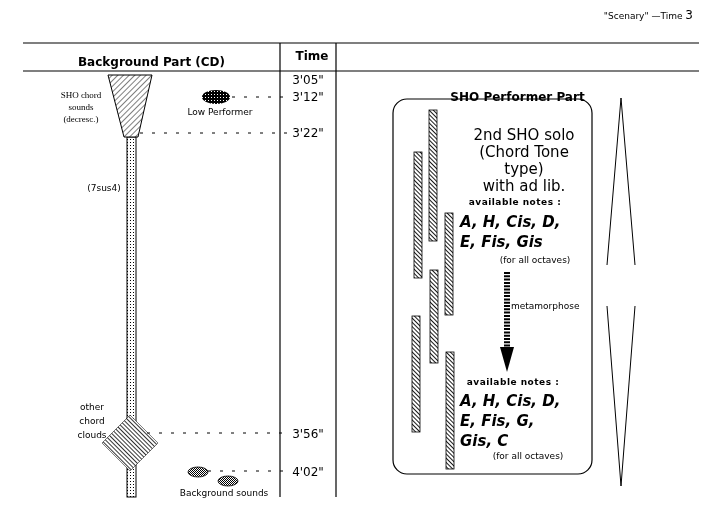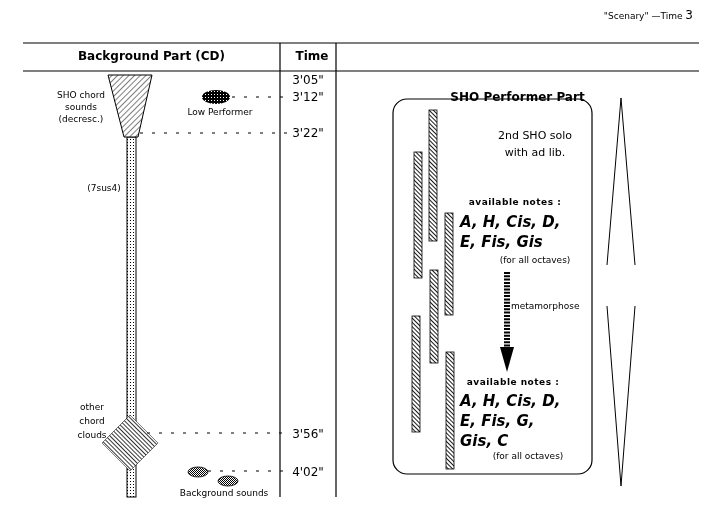--- a/index.html
+++ b/index.html
@@ -80,46 +80,47 @@
   <polyline points="607,265 621,98 635,265" fill="none" stroke="#000" stroke-width="1"></polyline>
   <polyline points="607,306 621,486 635,306" fill="none" stroke="#000" stroke-width="1"></polyline>
 </svg>
 
 <div class="abs" style="right:16px;top:8px;font-size:9px;">
   <span>"Scenary"</span>
   <span>—</span><span>Time</span>
   <span style="font-size:12px;">3</span>
 </div>
 
-<div class="hdr" style="left:23px;width:257px;">Background Part (CD)</div>
+<div class="hdr" style="left:23px;width:257px;margin-top:6px;">Background Part (CD)</div>
 <div class="hdr" style="left:280px;width:64px;">Time</div>
 <div class="hdr" style="left:336px;width:363px;margin-top:41px;">SHO Performer Part</div>
 
 <div class="time" style="top:73px;left:278px;">3'05"</div>
 <div class="time" style="top:90px;left:278px;">3'12"</div>
 <div class="time" style="top:126px;left:278px;">3'22"</div>
 <div class="time" style="top:427px;left:278px;">3'56"</div>
 <div class="time" style="top:465px;left:278px;">4'02"</div>
 
-<div class="txt small" style="left:56px;top:89px;width:50px;line-height:12px;">
+<div class="txt small" style="left:56px;top:89px;width:50px;line-height:12px;font-family:Liberation Serif, serif;">
   <div>SHO chord</div>
   <div>sounds</div>
   <div>(decresc.)</div>
 </div>
 <div class="txt small" style="left:180px;top:107px;width:80px;">Low Performer</div>
 <div class="txt small" style="left:82px;top:183px;width:44px;">(7sus4)</div>
 <div class="txt small" style="left:70px;top:400px;width:44px;line-height:14px;">
   <div>other</div>
   <div>chord</div>
   <div>clouds</div>
 </div>
 <div class="txt small" style="left:176px;top:488px;width:96px;">Background sounds</div>
 
-<div class="txt" style="left:476px;top:127px;width:118px;font-size:11px;line-height:17px;">
+<div class="txt" style="left:465px;top:127px;width:118px;font-size:15px;line-height:17px;">
   <div>2nd SHO solo</div>
+  <div>(Chord Tone type)</div>
   <div>with ad lib.</div>
 </div>
 <div class="txt" style="left:460px;top:197px;width:110px;font-size:9px;font-weight:bold;letter-spacing:0.5px;">available notes :</div>
 <div class="txt notes" style="left:460px;top:212px;width:120px;line-height:20px;">
   <div>A, H, Cis, D,</div>
   <div>E, Fis, Gis</div>
 </div>
 <div class="txt small" style="left:495px;top:255px;width:80px;">(for all octaves)</div>
 <div class="txt small" style="left:511px;top:301px;width:70px;text-align:left;">metamorphose</div>
 <div class="txt" style="left:458px;top:377px;width:110px;font-size:9px;font-weight:bold;letter-spacing:0.5px;">available notes :</div>

